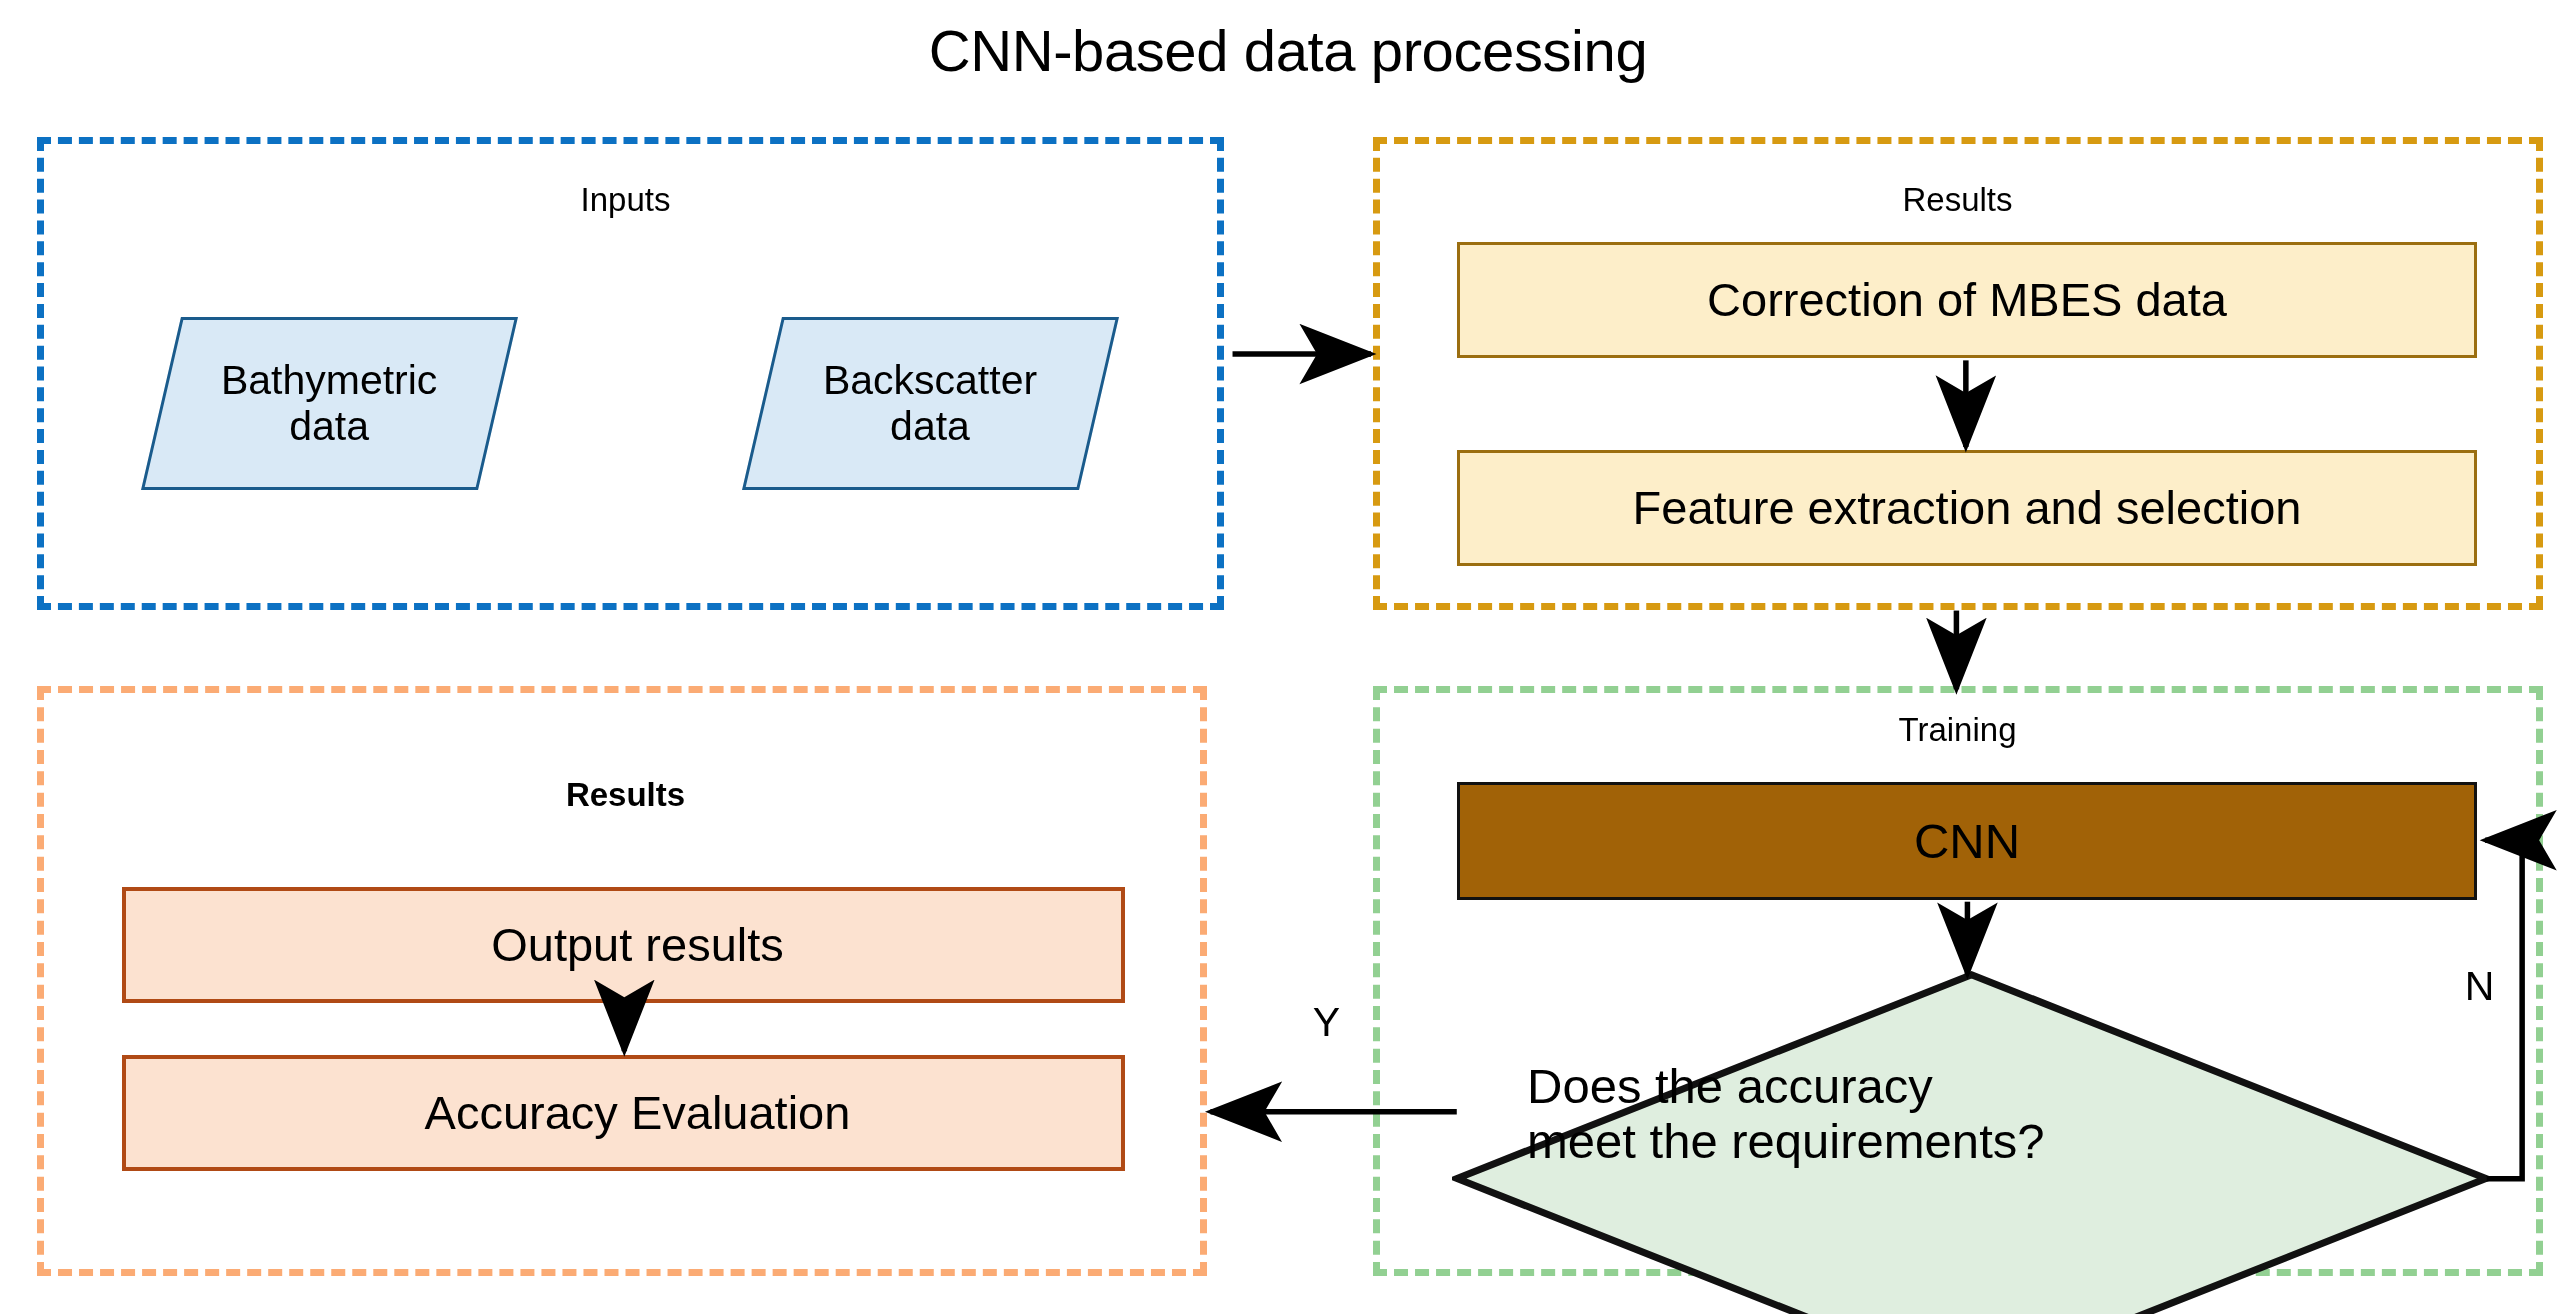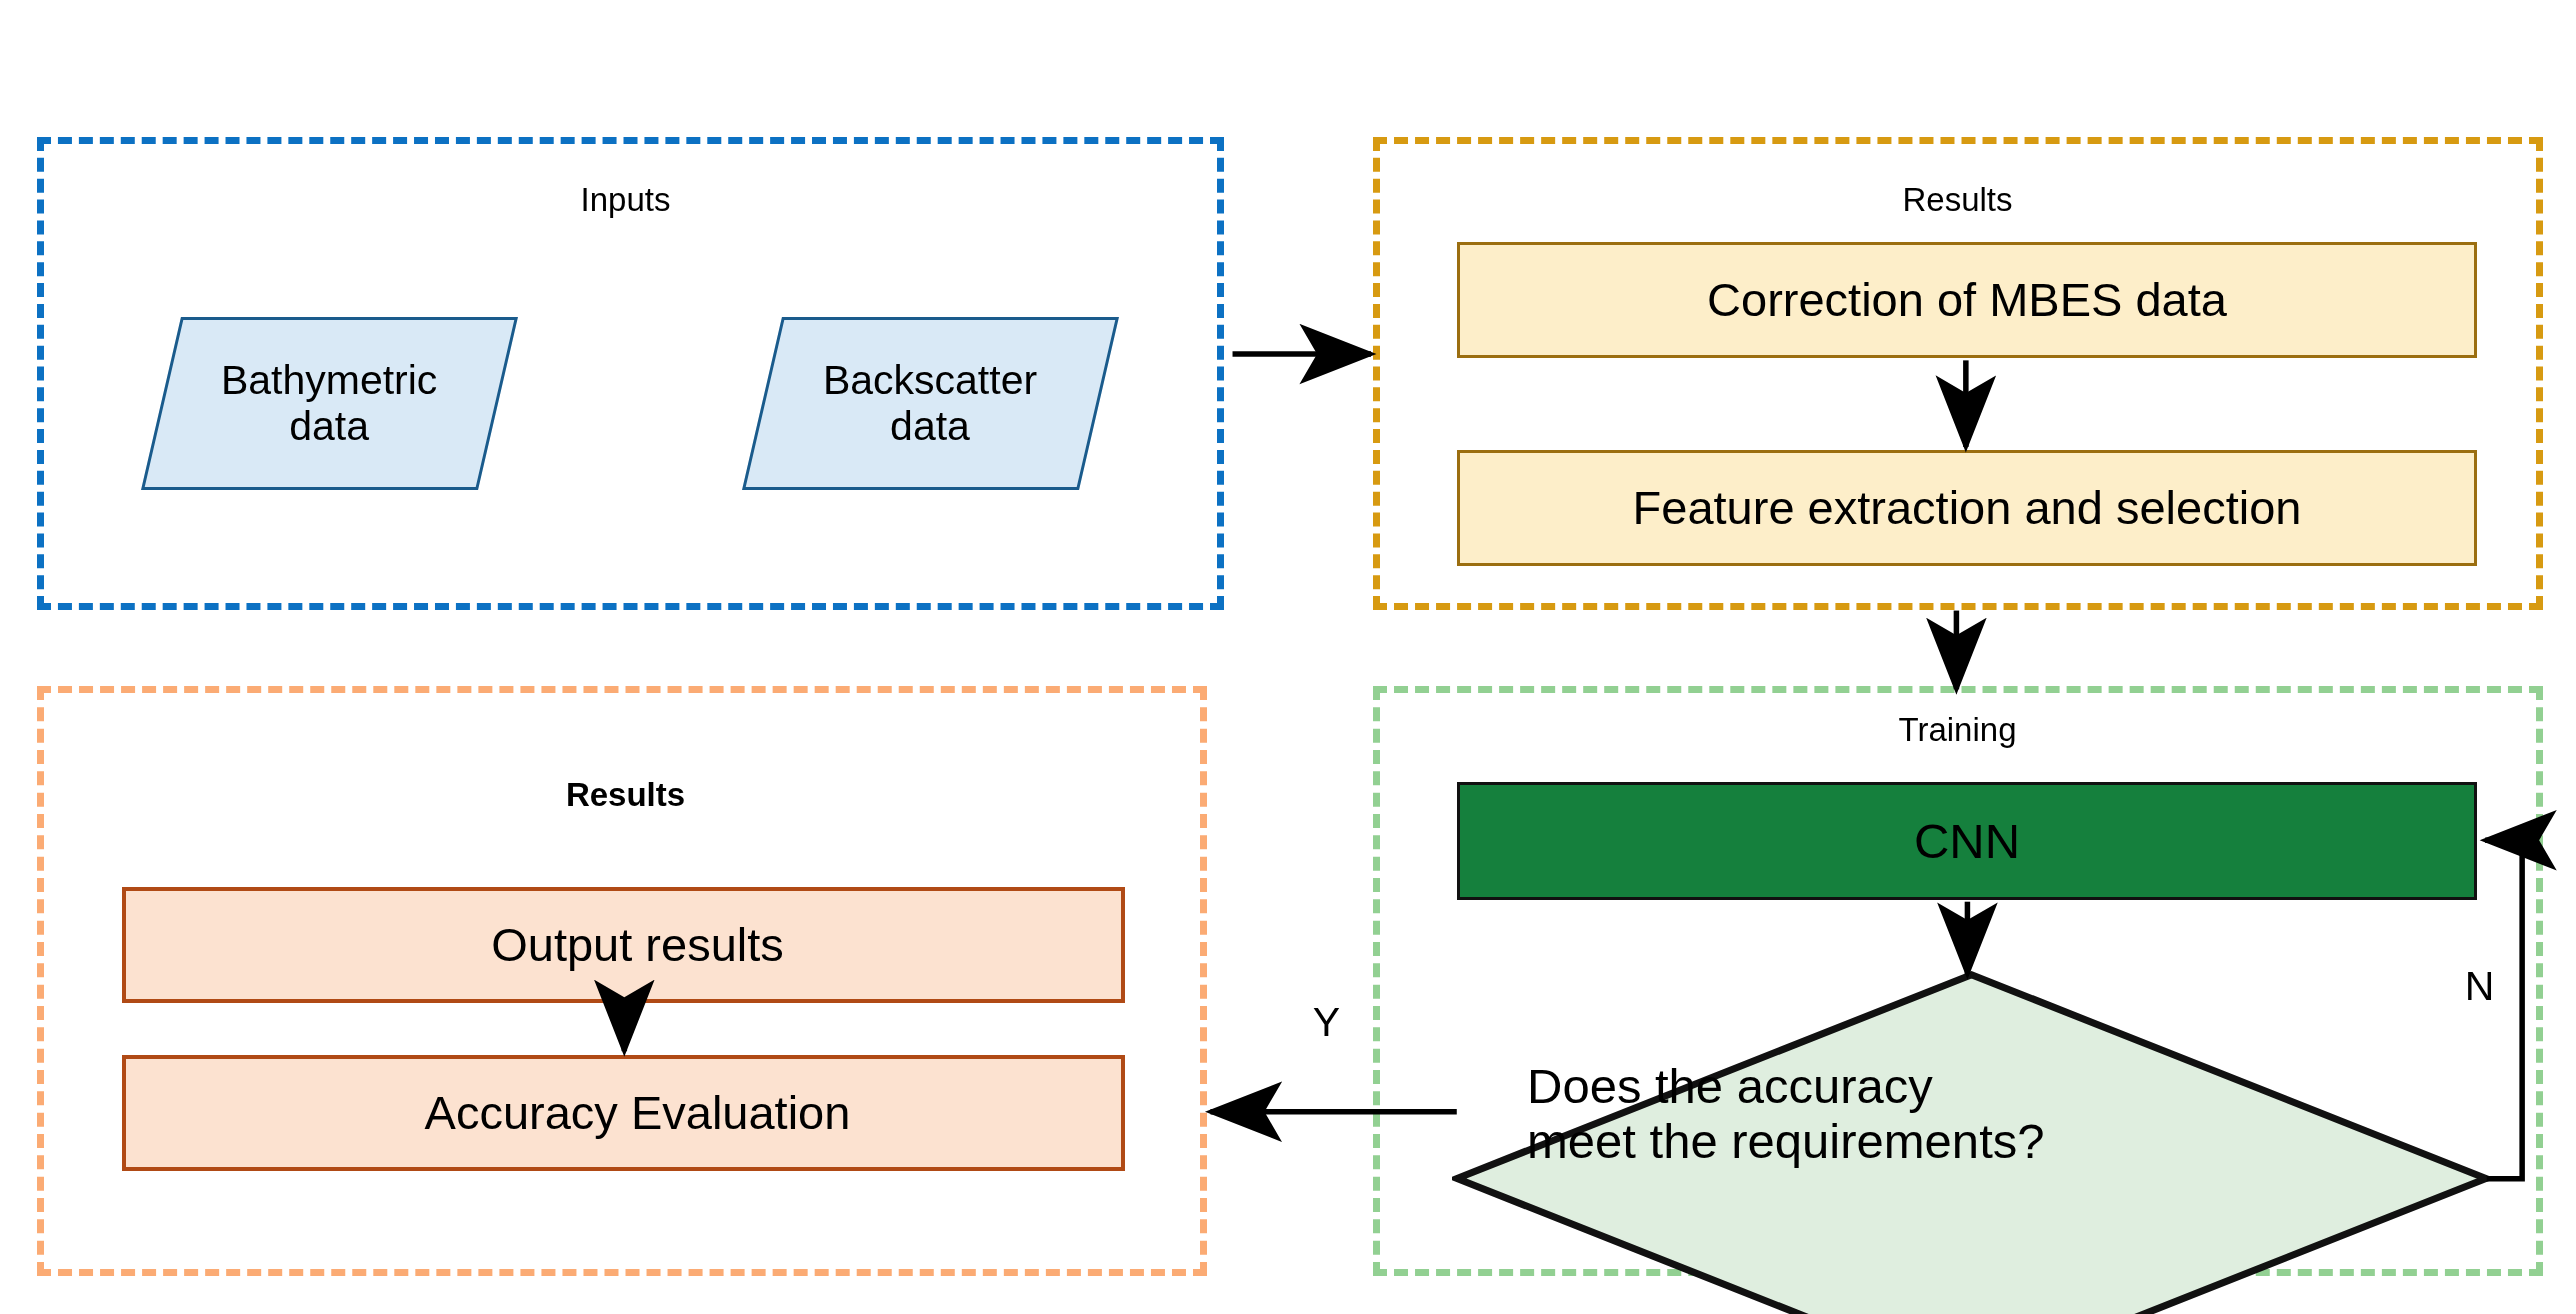--- a/index.html
+++ b/index.html
@@ -49,39 +49,40 @@
   
   .rbox{display:flex;align-items:center;justify-content:center;text-align:center;
         font-size:47px;line-height:1.1;
         background:#fce2d0;border:4.7px solid #b04a15;box-sizing:border-box;padding-left:28px;}
   #box-output  {left:122px;top:887px;width:1003px;height:116px;}
   #box-accuracy{left:122px;top:1055px;width:1003px;height:116px;}
 
   
   #box-cnn{left:1457px;top:782px;width:1020px;height:118px;
            display:flex;align-items:center;justify-content:center;
-           font-size:49px;background:#15803d;border:3.9px solid #111;
+           font-size:49px;background:#a16207;border:3.9px solid #111;
            box-sizing:border-box;}
   #shape-decision{left:1452px;top:970px;width:1039px;height:417px;}
   #decision-label{left:1527px;top:1059px;width:889px;
                   font-size:49px;line-height:1.12;}
 
   
   .branch{font-size:41px;line-height:1;text-align:center;}
   #label-yes{left:1291px;top:1002px;width:71px;}
   #label-no {left:2444px;top:966px;width:71px;}
 
   
   #connectors{left:0;top:0;width:2576px;height:1314px;pointer-events:none;}
 </style>
 </head>
 <body>
 
 <div id="canvas" class="abs">
 
+  <div id="title" class="abs">CNN-based data processing</div>
 
   <div id="panel-inputs" class="abs panel"></div>
   <div id="panel-features" class="abs panel"></div>
   <div id="panel-results" class="abs panel"></div>
   <div id="panel-training" class="abs panel"></div>
 
   <div id="cap-inputs" class="abs caption">Inputs</div>
   <div id="cap-features" class="abs caption">Results</div>
   <div id="cap-results" class="abs caption">Results</div>
   <div id="cap-training" class="abs caption">Training</div>

